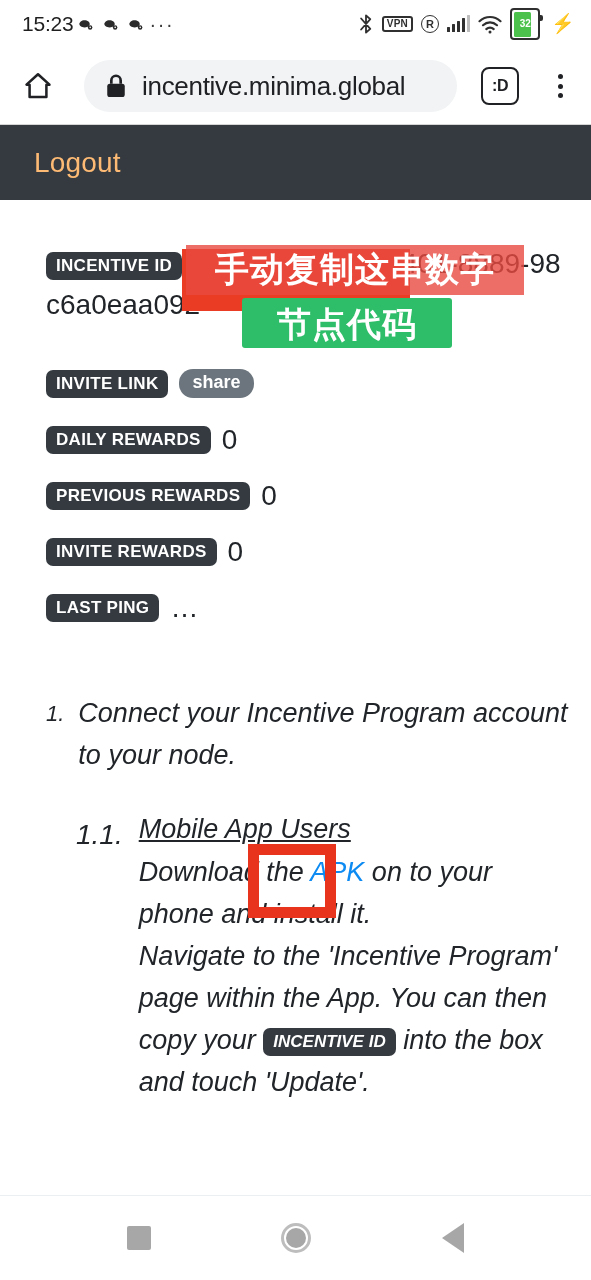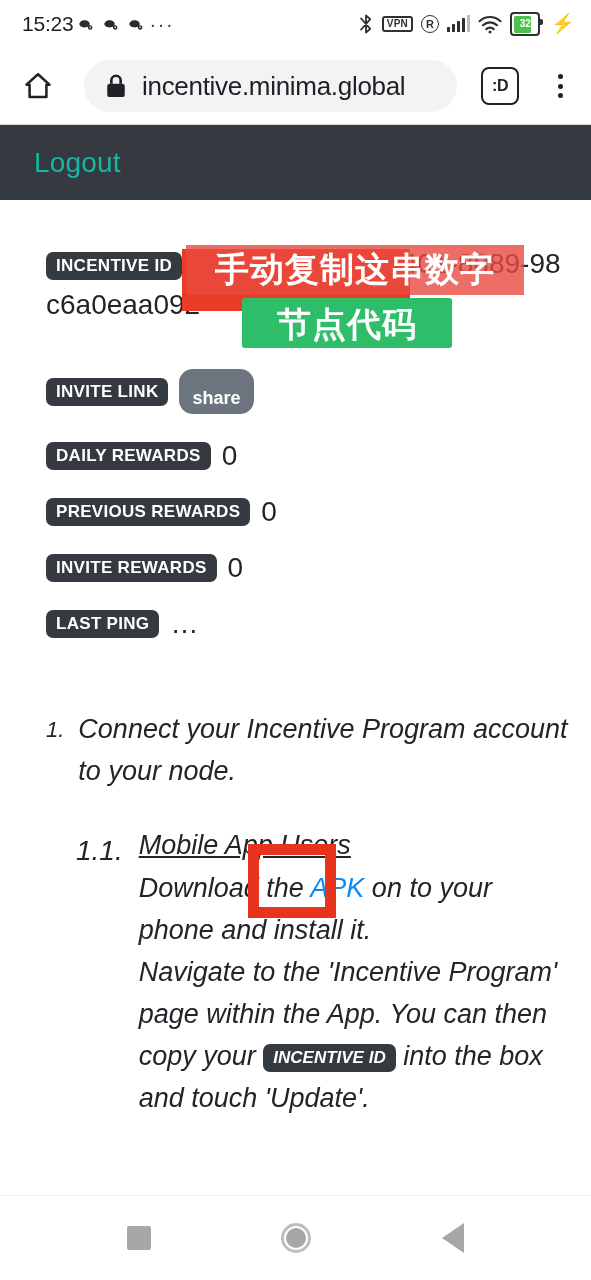--- a/index.html
+++ b/index.html
@@ -36,21 +36,21 @@
     font-size:11px;font-weight:bold;color:#303030;
   }
   .bars{ display:flex; align-items:flex-end; gap:1.6px; height:16px; }
   .bars i{ width:3.4px; background:#303030; display:block; border-radius:0.5px;}
   .bars i:nth-child(1){height:5px}
   .bars i:nth-child(2){height:8px}
   .bars i:nth-child(3){height:11px}
   .bars i:nth-child(4){height:14px}
   .bars i:nth-child(5){height:17px; background:#bdbdbd;}
   .battery{
-    position:relative; width:30px; height:24px;
+    position:relative; width:30px; height:32px;
     border:2px solid #2f2f2f; border-radius:4px;
     display:flex; align-items:center; padding:1.5px;
   }
   .battery:after{
     content:""; position:absolute; right:-5px; top:4.5px;
     width:3px; height:6px; background:#2f2f2f; border-radius:0 2px 2px 0;
   }
   .battery .fill{
     background:#4cc14c; height:100%; width:74%; border-radius:1.5px;
     display:flex;align-items:center;justify-content:center;
@@ -89,40 +89,40 @@
     align-items:center;justify-content:center;gap:4.5px; flex:none;}
   .menu-btn i{ width:5px;height:5px;border-radius:50%;background:#202124;display:block;}
 
   
   .site-header{
     width:100%; height:76px; background:#343a40;
     display:flex; align-items:center; padding-left:34px;
     border-top:1px solid #d6d6d6;
   }
   .logout-link{
-    color:#14b8a6; font-size:28px; letter-spacing:0.2px;
+    color:#fdba74; font-size:28px; letter-spacing:0.2px;
   }
 
   
   .page{
     padding:44px 22px 0 46px;
     background:#ffffff;
     position:relative;
     height:calc(1280px - 48px - 76px - 76px - 85px);
     overflow:hidden;
   }
   .badge{
     display:inline-block; background:#343a40; color:#ffffff;
     font-size:17px; font-weight:bold; letter-spacing:0.3px;
     padding:5px 10px 6px; border-radius:7px;
     vertical-align:middle; line-height:1;
     white-space:nowrap;
   }
   .badge.grey{ background:#6c757d; font-size:18px; font-weight:bold;
-    text-transform:none; letter-spacing:0; border-radius:14px; padding:20px 13px 7px;}
+    text-transform:none; letter-spacing:0; border-radius:14px; padding:4px 13px 7px;}
   .id-block{
     font-size:28px; color:#212529; line-height:1.45;
     word-break:break-all; margin-bottom:6px;
   }
   .id-block .badge{ margin-right:8px; }
   .row{ margin-top:28px; display:flex; align-items:center; gap:11px; }
   .row .val{ font-size:28px; color:#212529; line-height:1;}
   .row.first{ margin-top:44px; }
 
   .ol-wrap{ margin-top:70px; }

